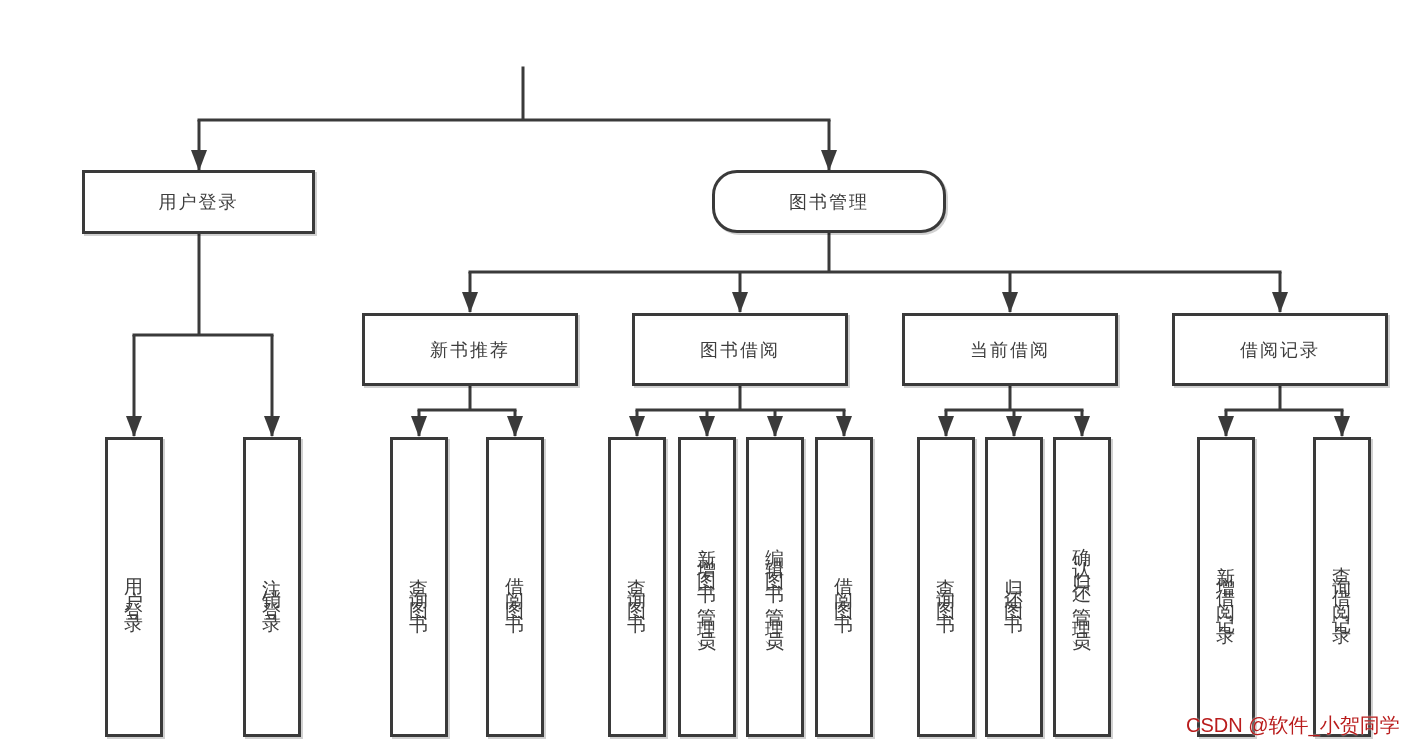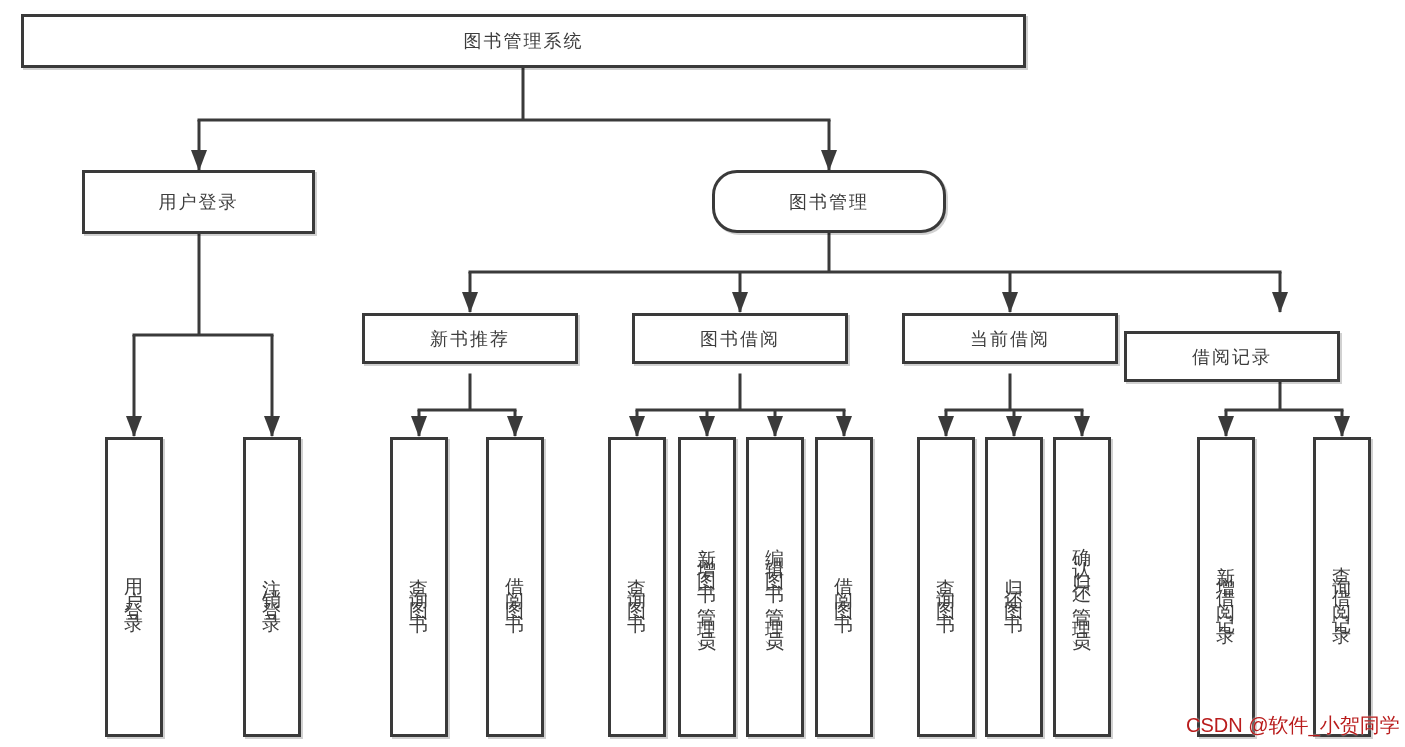--- a/index.html
+++ b/index.html
@@ -15,25 +15,25 @@
   }
   .h-label{font-size:18px;letter-spacing:2px;white-space:nowrap;}
   .v-label{
     writing-mode:vertical-lr;text-orientation:mixed;
     font-size:19px;letter-spacing:12px;line-height:1;
   }
   
   .root{left:21px;top:14px;width:1005px;height:54px;}
   .l2-0{left:82px;top:170px;width:233px;height:64px;}
   .l2-1{left:712px;top:170px;width:234px;height:63px;border-radius:25px;}
-  .l3{top:313px;width:216px;height:51px;}
+  .l3{top:313px;width:216px;height:73px;}
   .l3-0{left:362px;}
   .l3-1{left:632px;}
   .l3-2{left:902px;}
-  .l3-3{left:1124px;margin-top:18px;}
+  .l3-3{left:1172px;}
   .leaf{top:437px;width:58px;height:300px;}
   .leaf-0{left:105px;}  .leaf-1{left:243px;}
   .leaf-2{left:390px;}  .leaf-3{left:486px;}
   .leaf-4{left:608px;}  .leaf-5{left:678px;}
   .leaf-6{left:746px;}  .leaf-7{left:815px;}
   .leaf-8{left:917px;}  .leaf-9{left:985px;}
   .leaf-10{left:1053px;} .leaf-11{left:1197px;} .leaf-12{left:1313px;}
   #watermark{
     position:absolute;left:1186px;top:712px;z-index:2;
     font-size:20px;color:#b91c1c;white-space:nowrap;
@@ -76,23 +76,20 @@
       <path d="M775 410 V436" marker-end="url(#ah)"></path>
       <path d="M844 410 V436" marker-end="url(#ah)"></path>
       <path d="M946 410 V436" marker-end="url(#ah)"></path>
       <path d="M1014 410 V436" marker-end="url(#ah)"></path>
       <path d="M1082 410 V436" marker-end="url(#ah)"></path>
       <path d="M1226 410 V436" marker-end="url(#ah)"></path>
       <path d="M1342 410 V436" marker-end="url(#ah)"></path>
     </g>
   </svg>
 
-  <div class="box root">
-    <span class="h-label">图书管理系统</span>
-  </div>
 
   <div class="box l2-0">
     <span class="h-label">用户登录</span>
   </div>
   <div class="box l2-1">
     <span class="h-label">图书管理</span>
   </div>
 
   <div class="box l3 l3-0">
     <span class="h-label">新书推荐</span>

